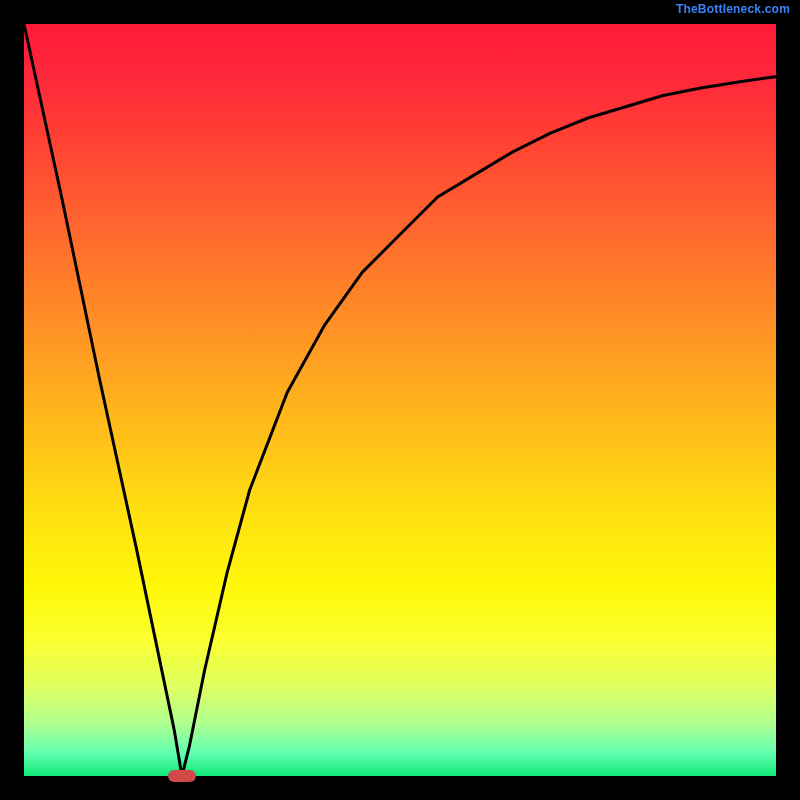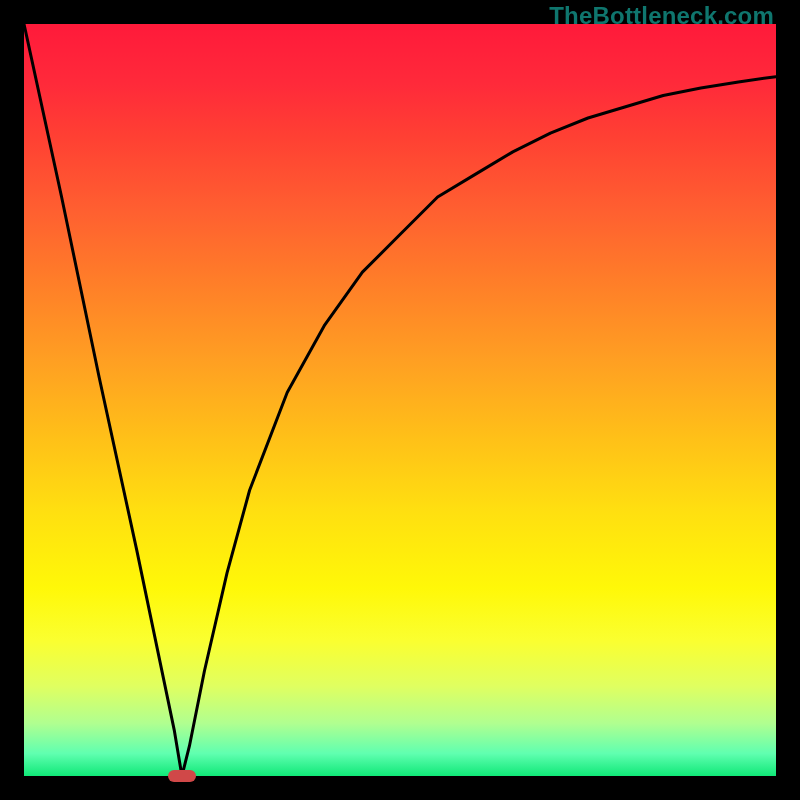--- a/index.html
+++ b/index.html
@@ -41,25 +41,25 @@
     height: 752px;
   }
   .marker {
     position: absolute;
     background: #d04848;
     border-radius: 8px;
   }
   .watermark {
     position: absolute;
     top: 2px;
-    right: 26px;
+    right: 10px;
     font-family: Arial, Helvetica, sans-serif;
-    font-size: 24px;
+    font-size: 12px;
     font-weight: bold;
-    color: #0f766e;
+    color: #3b82f6;
     letter-spacing: 0.2px;
   }
 </style>
 </head>
 <body>
 
 <div class="chart-container">
 
   <div class="plot-area">
 

